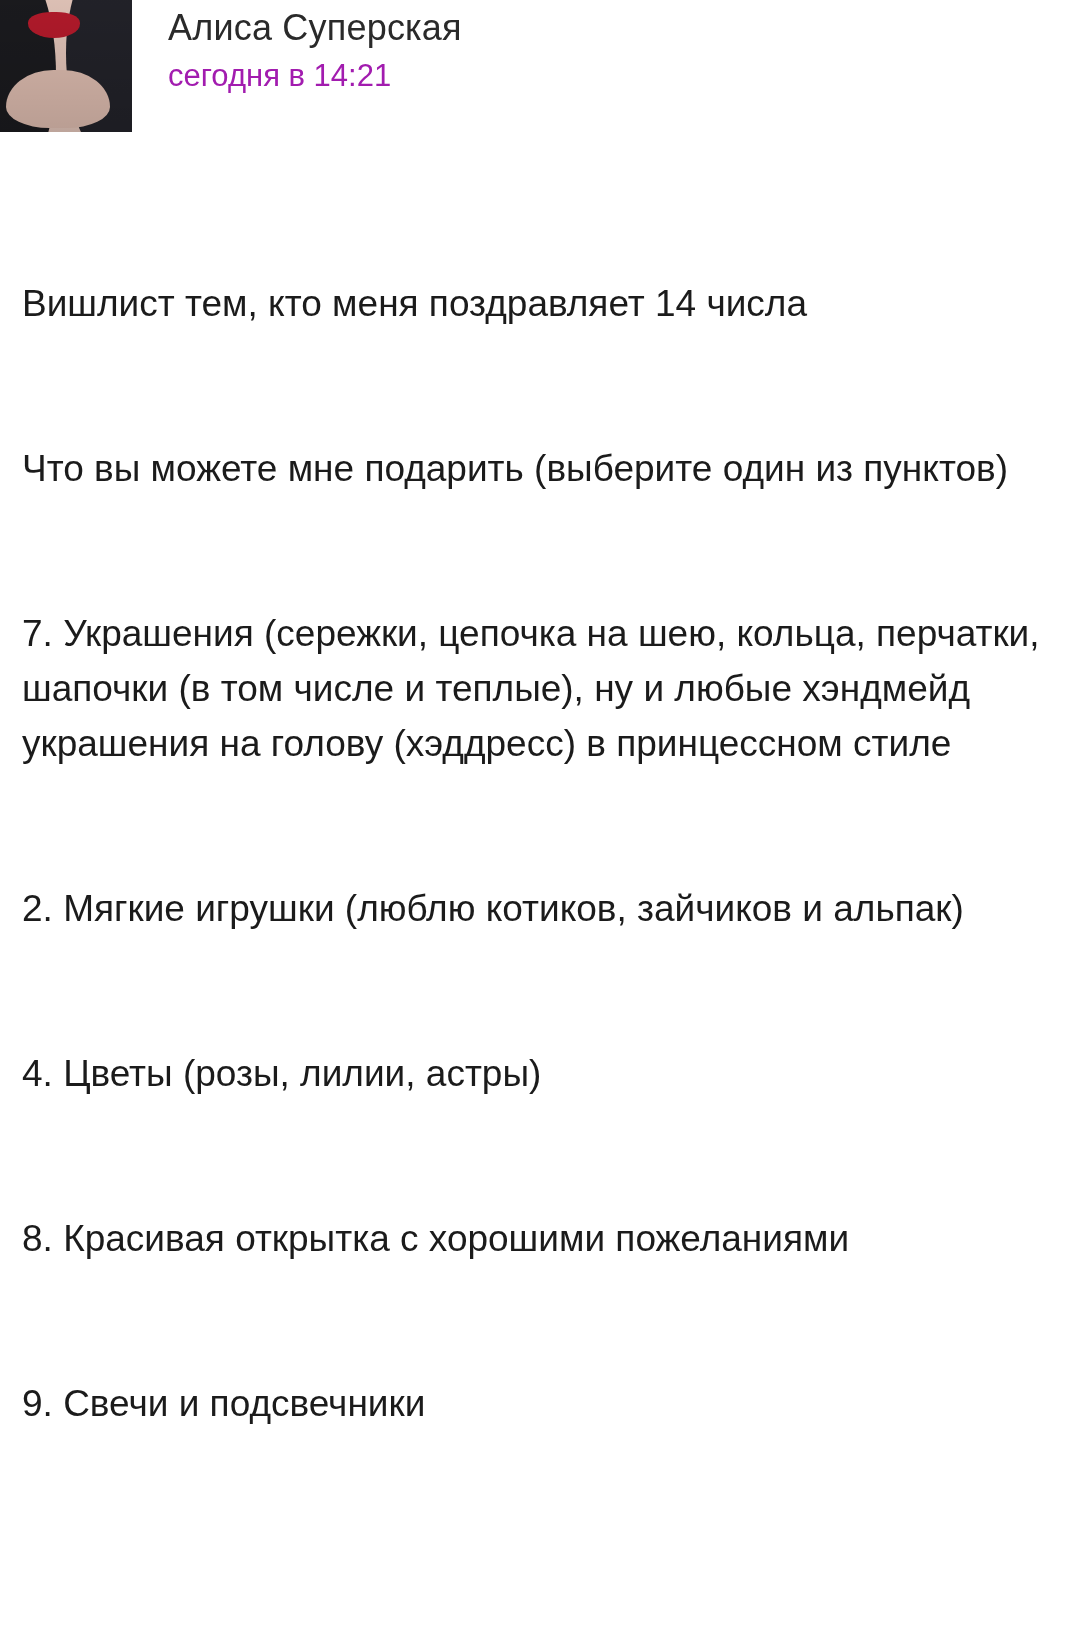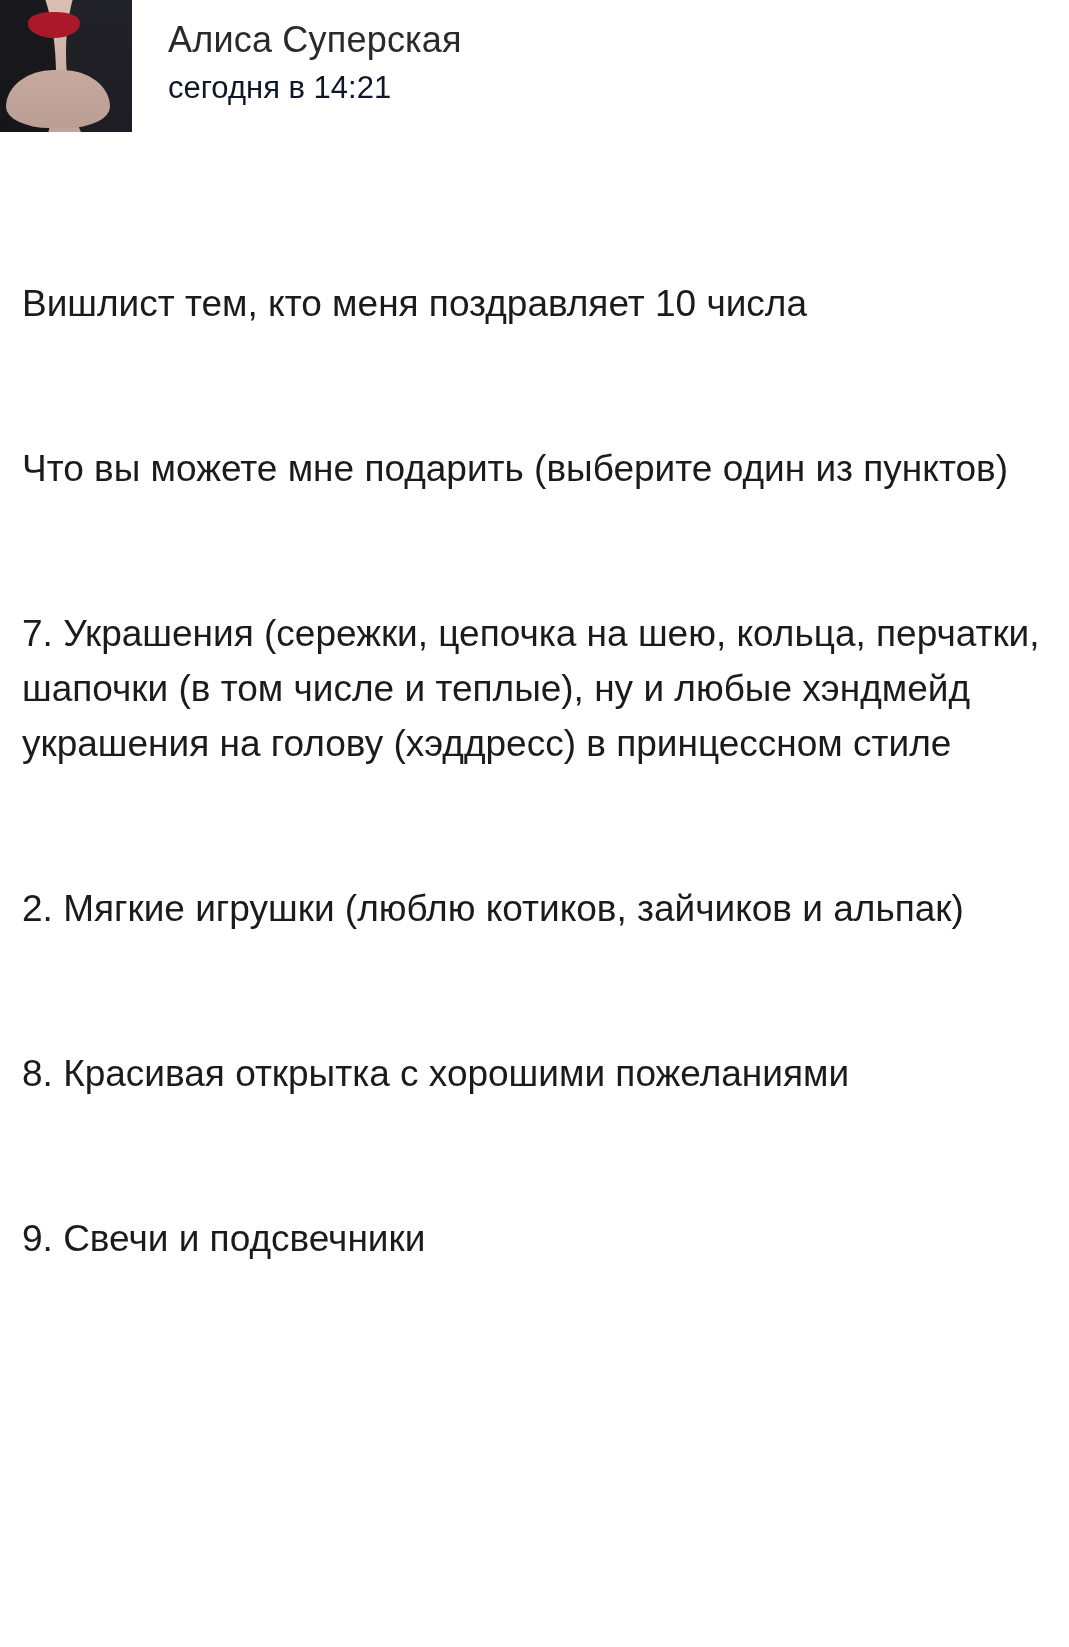--- a/index.html
+++ b/index.html
@@ -77,33 +77,33 @@
     border-radius: 50% 50% 46% 46% / 70% 70% 40% 40%;
   }
   .avatar .shadow {
     position: absolute;
     inset: 0;
     background: linear-gradient(180deg, rgba(0,0,0,0.05), rgba(0,0,0,0.18));
   }
 
   .header-text {
     padding-left: 36px;
-    padding-top: 18px;
+    padding-top: 6px;
   }
   .author-name {
     font-size: 36px;
     line-height: 44px;
     color: #2a2a2a;
     font-weight: 400;
     letter-spacing: 0.2px;
   }
   .post-time {
     font-size: 31px;
     line-height: 40px;
-    color: #0f172a;
+    color: #a21caf;
     margin-top: 6px;
     font-weight: 400;
   }
 
   
   .post-body {
     padding: 34px 22px 0 22px;
     font-size: 37px;
     line-height: 55px;
     color: #1b1b1b;
@@ -129,24 +129,25 @@
       <div class="lips"></div>
       <div class="shadow"></div>
     </div>
     <div class="header-text">
       <div class="author-name">Алиса Суперская</div>
       <div class="post-time">сегодня в 14:21</div>
     </div>
   </div>
 
   <div class="post-body">
-    <p class="para">Вишлист тем, кто меня поздравляет 10 числа</p>
+    <p class="para">Вишлист тем, кто меня поздравляет 14 числа</p>
     <p class="para">Что вы можете мне подарить (выберите один из пунктов)</p>
     <p class="para">7. Украшения (сережки, цепочка на шею, кольца, перчатки, шапочки (в том числе и теплые), ну и любые хэндмейд украшения на голову (хэддресс) в принцессном стиле</p>
     <p class="para">2. Мягкие игрушки (люблю котиков, зайчиков и альпак)</p>
+    <p class="para">4. Цветы (розы, лилии, астры)</p>
     <p class="para">8. Красивая открытка с хорошими пожеланиями</p>
     <p class="para">9. Свечи и подсвечники</p>
     
     
     
     
     
     
     
   </div>

